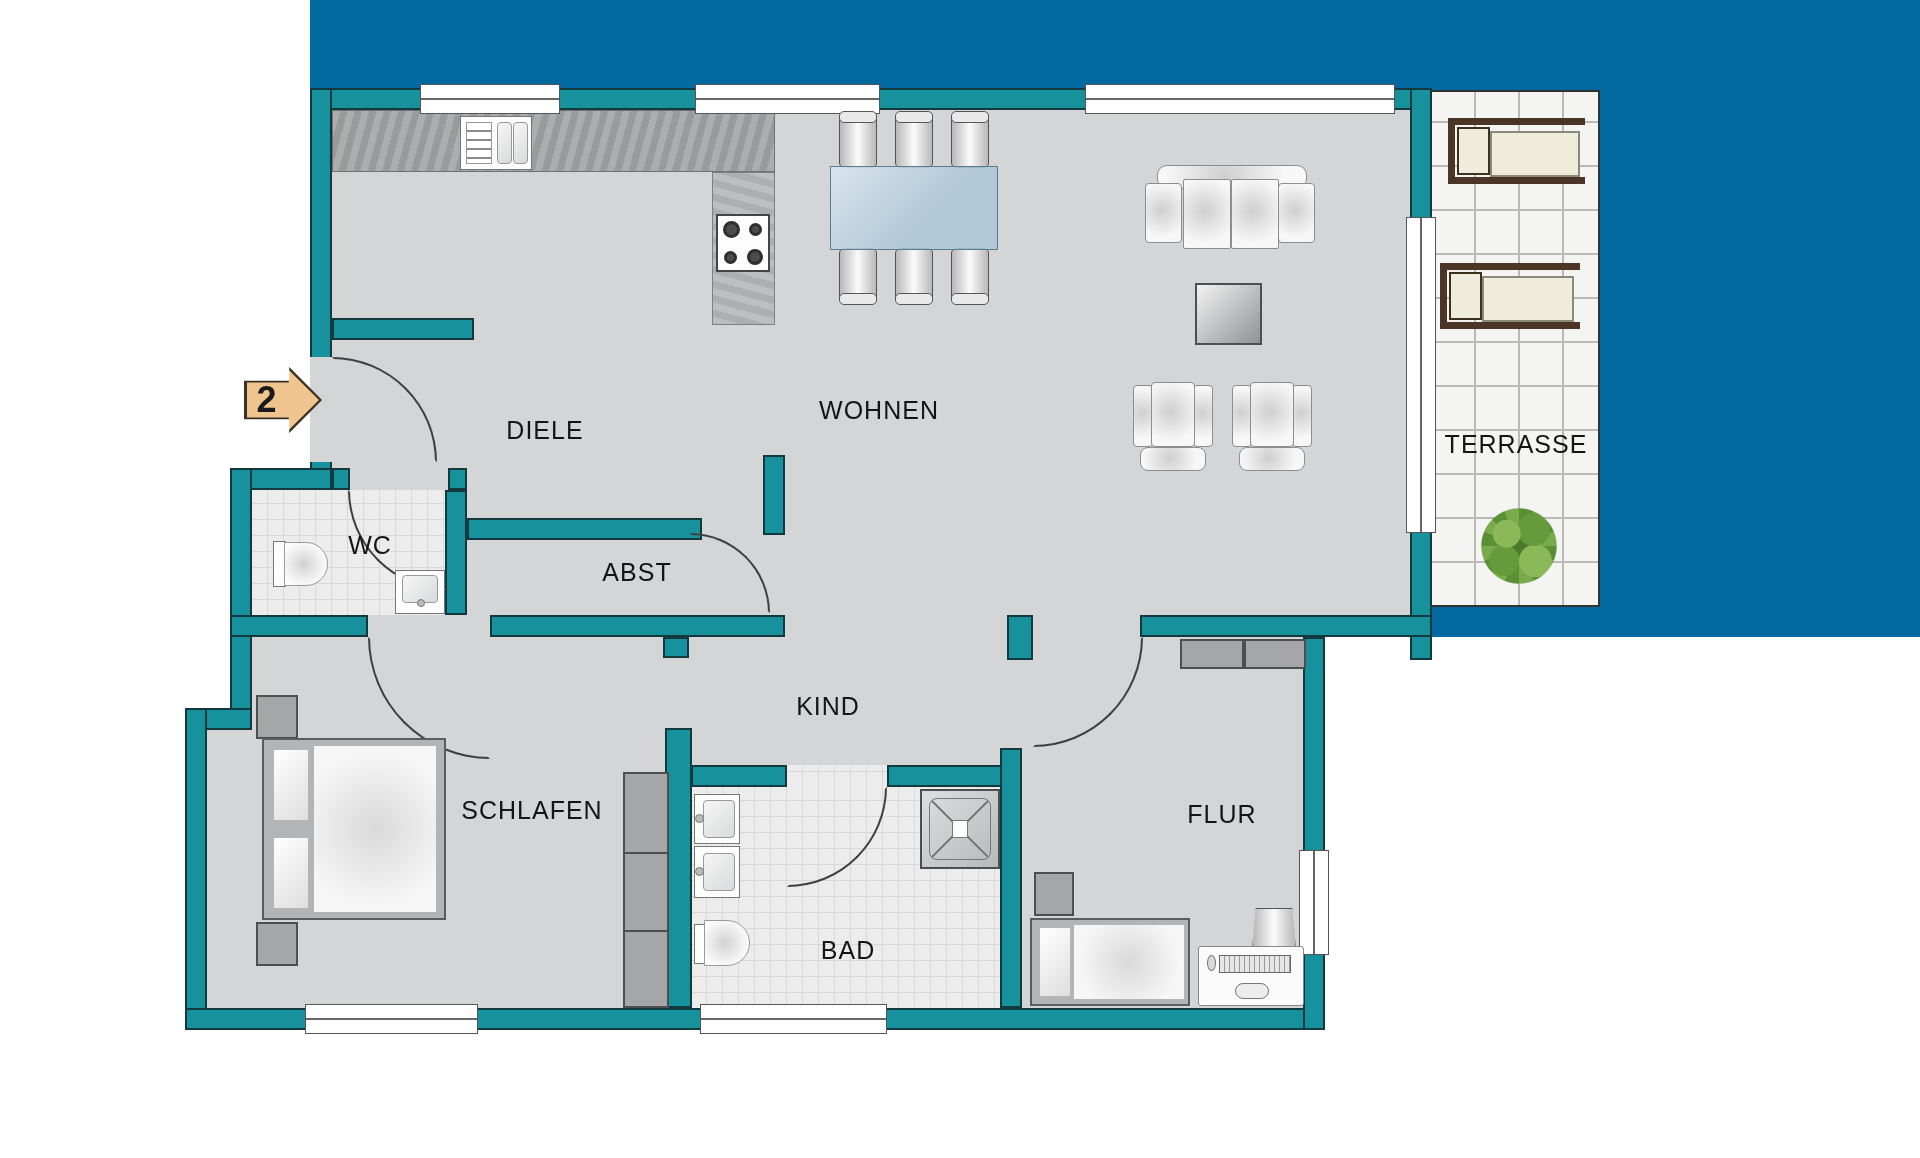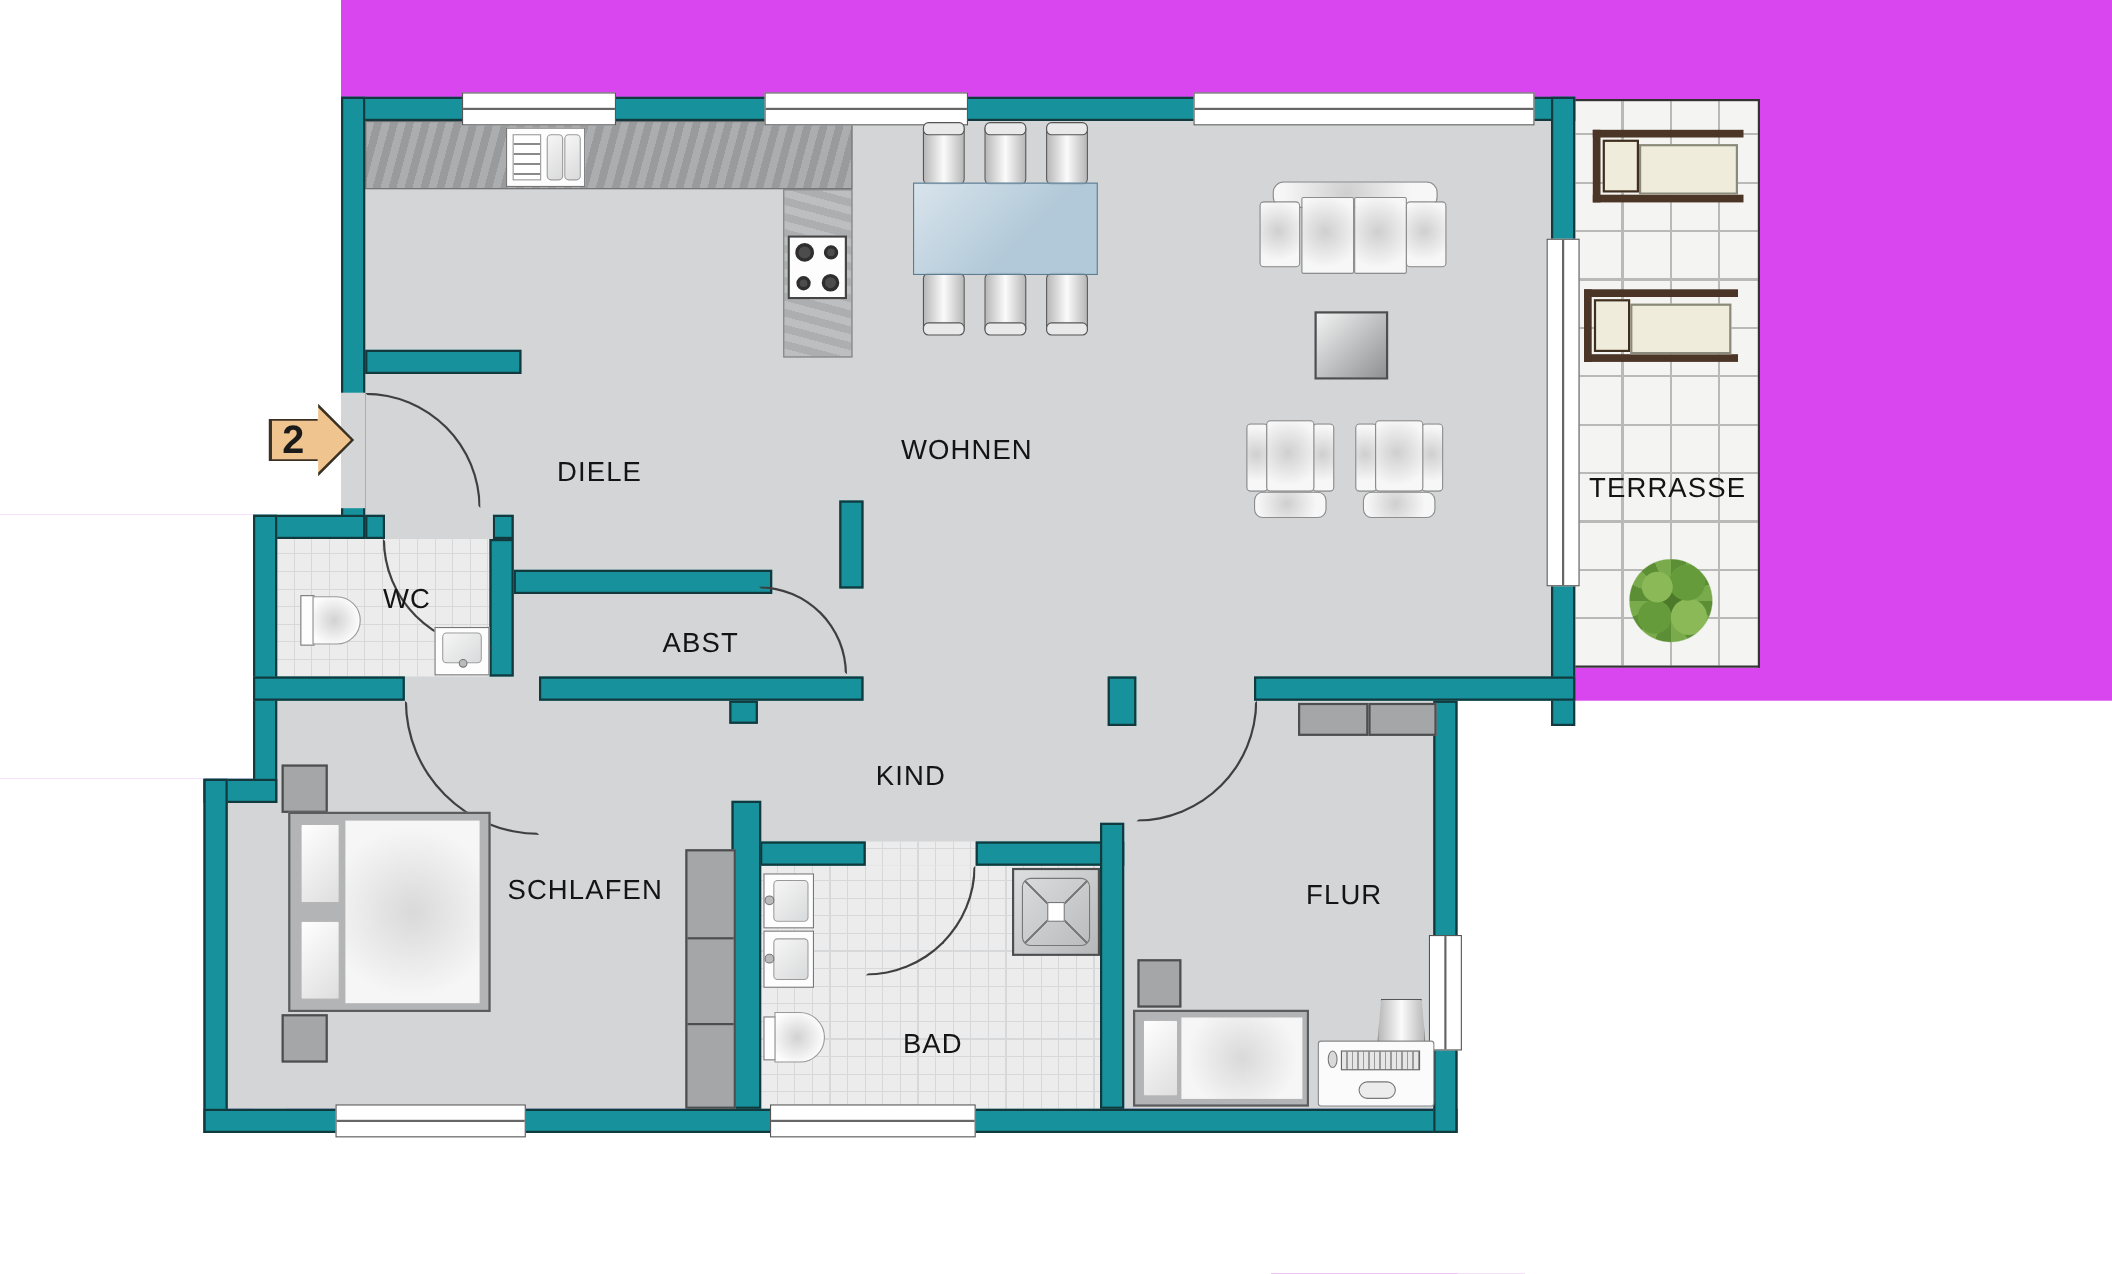--- a/index.html
+++ b/index.html
@@ -1,17 +1,17 @@
 <!DOCTYPE html>
 <html style="--wall: #17929c; --floor: #d3d5d7; --terrace: #f4f4f2; --counter: #a2a4a6; --table_blue: #abc7d9; --marker: #f0c48e;"><head>
 <meta charset="utf-8">
 <style>
   html,body{margin:0;padding:0;background:#fff;}
   *{box-sizing:border-box;}
-  .plan{position:relative;width:1920px;height:1158px;background:#d946ef;overflow:hidden;
+  .plan{position:relative;width:1920px;height:1158px;background:#0369a1;overflow:hidden;
         font-family:"Liberation Sans", sans-serif;}
   .abs{position:absolute;}
   
   .floor{background:var(--floor);}
   .outside{background:#fff;}
   
   .w{background:var(--wall);border:2px solid #123a3e;}
   
   .win-h{background:#fff;border:1px solid #555;
          background-image:linear-gradient(#666,#666);
@@ -255,21 +255,21 @@
     <div class="lounger-bar" style="left:0;bottom:0;width:100%;height:7px"></div>
     <div class="lounger-bar" style="left:0;top:0;width:7px;height:100%"></div>
     <div class="abs lounger-frame" style="left:9px;top:9px;width:33px;height:48px"></div>
     <div class="abs lounger-frame" style="left:42px;top:13px;width:92px;height:46px;border-color:#8a8a7a"></div>
   </div>
   <div class="abs plant" style="left:1478px;top:505px;width:82px;height:82px"></div>
 
   <div class="abs lbl" style="left:545px;top:430px">DIELE</div>
   <div class="abs lbl" style="left:879px;top:410px">WOHNEN</div>
   <div class="abs lbl" style="left:370px;top:545px">WC</div>
-  <div class="abs lbl" style="left:637px;top:585px">ABST</div>
+  <div class="abs lbl" style="left:637px;top:572px">ABST</div>
   <div class="abs lbl" style="left:828px;top:706px">KIND</div>
   <div class="abs lbl" style="left:532px;top:810px">SCHLAFEN</div>
   <div class="abs lbl" style="left:848px;top:950px">BAD</div>
   <div class="abs lbl" style="left:1222px;top:814px">FLUR</div>
   <div class="abs lbl" style="left:1516px;top:444px">TERRASSE</div>
 
   <div class="abs arrow-outer" style="left:244px;top:367px;width:78px;height:66px">
     <div class="arrow-inner"></div>
     <div class="arrow-num">2</div>
   </div>

